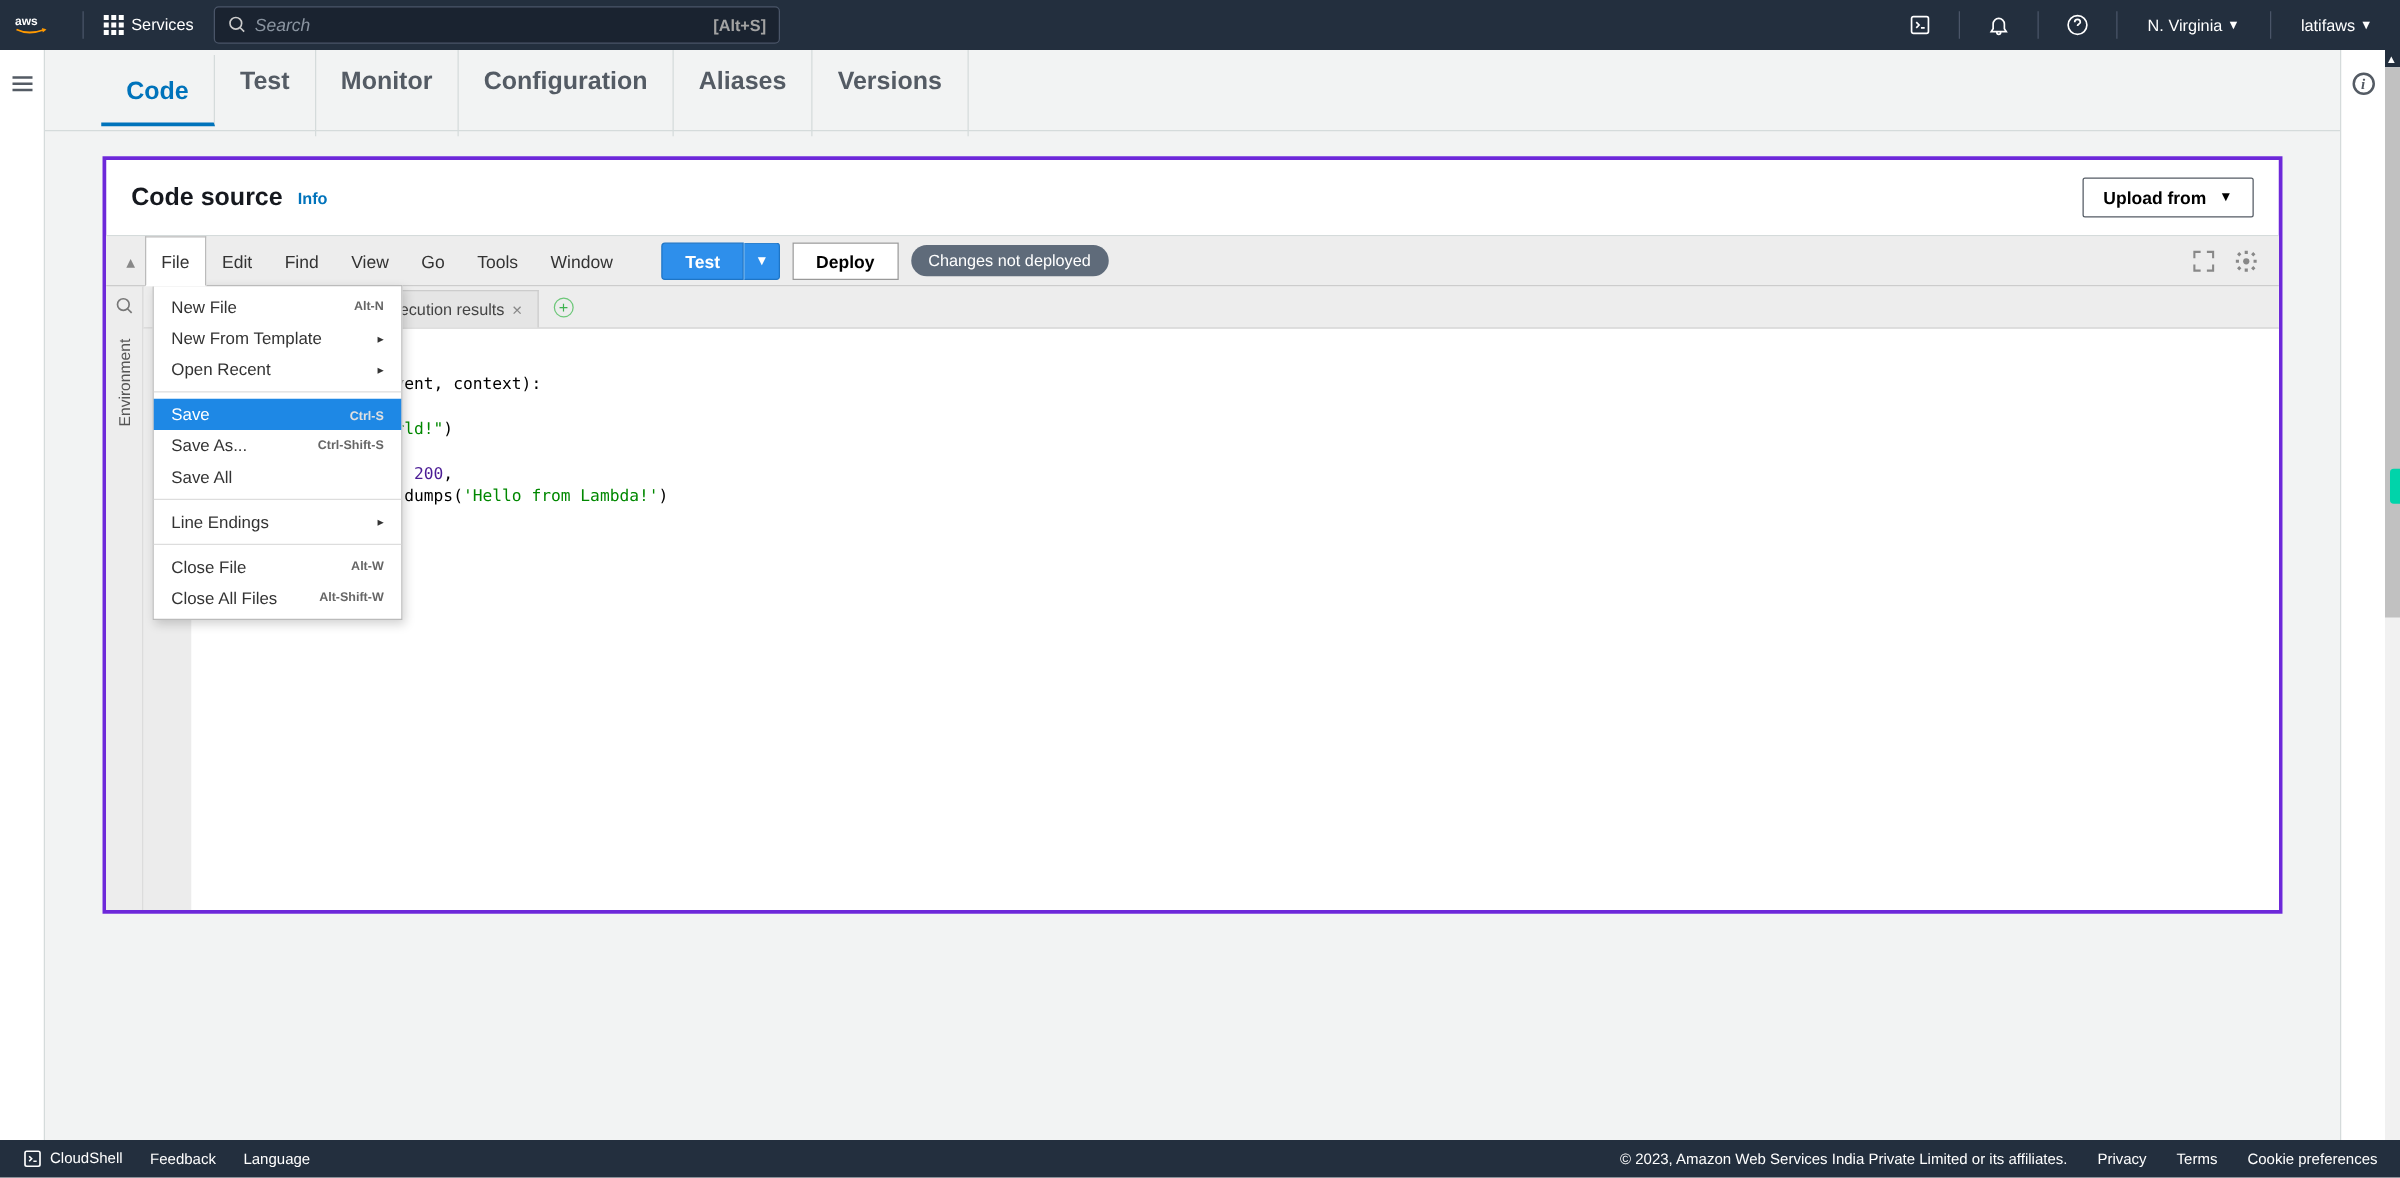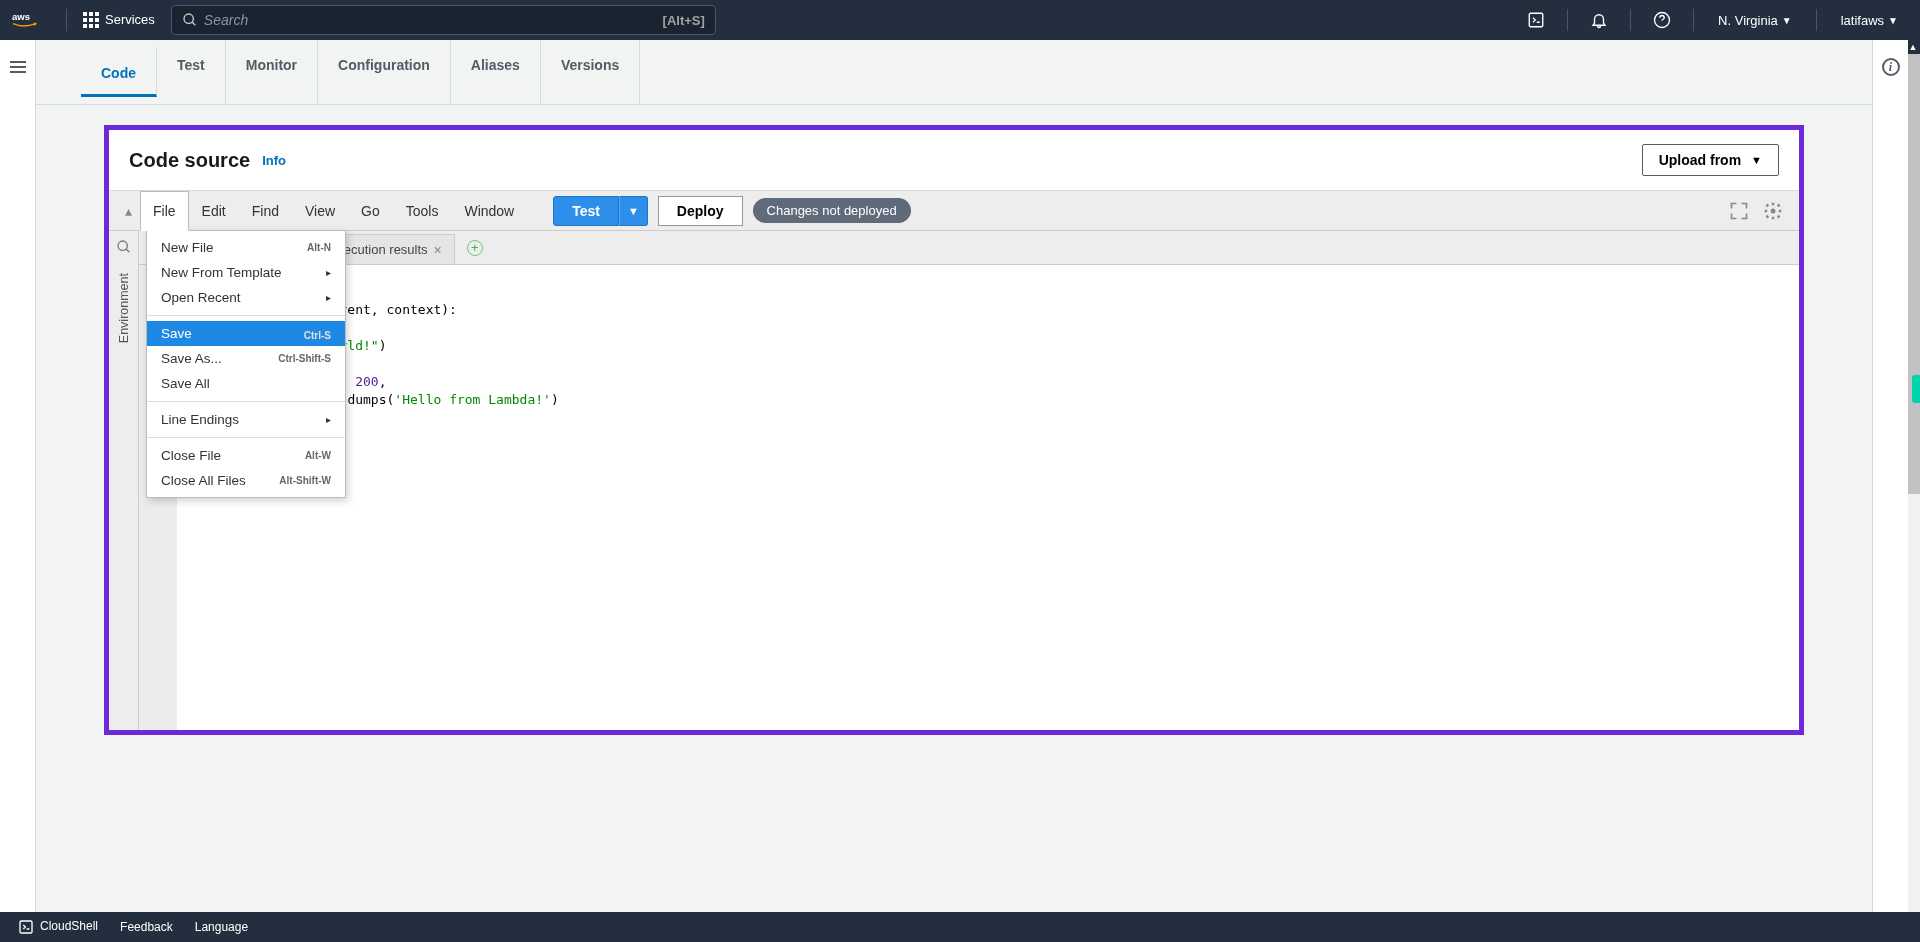--- a/index.html
+++ b/index.html
@@ -6,21 +6,21 @@
     body { font-family: "Amazon Ember", "Helvetica Neue", Arial, sans-serif; font-size: 14px; background: #fff; overflow: hidden; }
     
     
     .top-header { background: #232f3e; height: 40px; display: flex; align-items: center; color: #fff; padding: 0 12px; }
     .aws-logo { color: #fff; font-weight: bold; font-size: 16px; margin-right: 10px; display: flex; align-items: center; }
     .aws-logo svg { width: 36px; height: 22px; }
     .header-divider { width: 1px; height: 22px; background: #4a5568; margin: 0 8px; }
     .services-btn { display: flex; align-items: flex-start; gap: 6px; font-size: 13px; padding: 0 8px; cursor: pointer; }
     .apps-icon { display: grid; grid-template-columns: repeat(3, 4px); gap: 2px; }
     .apps-icon span { width: 4px; height: 4px; background: #fff; }
-    .search-box { background: #1a2330; border: 1px solid #4a5568; border-radius: 4px; height: 30px; width: 545px; display: flex; align-items: center; padding: 0 10px; margin-left: 8px; }
+    .search-box { background: #1a2330; border: 1px solid #4a5568; border-radius: 4px; height: 30px; width: 453px; display: flex; align-items: center; padding: 0 10px; margin-left: 8px; }
     .search-box input { background: transparent; border: none; color: #fff; flex: 1; outline: none; font-style: italic; font-size: 14px; }
     .search-box input::placeholder { color: #8a94a0; }
     .search-shortcut { color: #a3a3a3; font-size: 13px; font-weight: bold; }
     .header-right { margin-left: auto; display: flex; align-items: center; gap: 6px; }
     .header-icon-btn { padding: 6px 8px; cursor: pointer; display: flex; align-items: center; }
     .header-icon-btn svg { width: 18px; height: 18px; stroke: #fff; fill: none; stroke-width: 1.8; }
     .region-btn, .user-btn { font-size: 13px; display: flex; align-items: center; gap: 4px; padding: 0 10px; cursor: pointer; }
     .dropdown-caret { font-size: 10px; }
     
     
@@ -37,25 +37,25 @@
     .scroll-track { position: absolute; right: 0; top: 54px; bottom: 30px; width: 12px; background: #f1f1f1; }
     .scroll-thumb { position: absolute; right: 0; top: 54px; width: 12px; height: 440px; background: #c1c1c1; }
     
     .scroll-marker { position: absolute; right: 0; top: 375px; width: 8px; height: 28px; background: #00d4aa; border-radius: 3px 0 0 3px; }
     
     
     .main-area { position: absolute; left: 36px; right: 48px; top: 40px; bottom: 30px; background: #f2f3f3; overflow: hidden; }
     
     
     .lambda-tabs { display: flex; align-items: center; border-bottom: 1px solid #d5dbdb; padding: 0 45px; background: #f2f3f3; height: 65px; }
-    .lambda-tab { padding: 18px 20px 32px 20px; color: #545b64; font-weight: 600; font-size: 14px; cursor: pointer; border-right: 1px solid #d5dbdb; }
+    .lambda-tab { padding: 18px 20px 32px 20px; color: #545b64; font-weight: 600; font-size: 20px; cursor: pointer; border-right: 1px solid #d5dbdb; }
     .lambda-tab.active { color: #0073bb; border-bottom: 3px solid #0073bb; padding-bottom: 13px; }
     
     
-    .card { background: #fff; margin: 20px 68px; border: 5px solid #6d28d9; }
+    .card { background: #fff; margin: 20px 46px; border: 3px solid #6d28d9; }
     .card-header { display: flex; align-items: center; justify-content: space-between; padding: 14px 20px; }
     .card-title-wrap { display: flex; align-items: center; gap: 12px; }
     .card-title { font-size: 20px; font-weight: 700; color: #16191f; }
     .info-link { color: #0073bb; font-size: 13px; font-weight: 600; }
     .upload-btn { border: 1px solid #545b64; background: #fff; padding: 7px 16px; border-radius: 2px; font-size: 14px; font-weight: 600; display: flex; gap: 10px; align-items: center; cursor: pointer; }
     
     
     .ide-container { border-top: 1px solid #d5dbdb; background: #ededed; height: 540px; position: relative; }
     .ide-toolbar { background: #ededed; border-bottom: 1px solid #ccc; height: 40px; display: flex; align-items: center; padding: 0 8px; gap: 0; position: relative; }
     .toolbar-collapse { padding: 6px 8px; color: #888; cursor: pointer; }
@@ -344,13 +344,19 @@
         </svg>
       <span>CloudShell</span>
     </div>
     <div class="footer-item">
         <span>Feedback</span>
       </div>
     <div class="footer-item">
         <span>Language</span>
       </div>
   </div>
+  <div class="footer-right">
+    <span>© 2023, Amazon Web Services India Private Limited or its affiliates.</span>
+    <span class="footer-link">Privacy</span>
+    <span class="footer-link">Terms</span>
+    <span class="footer-link">Cookie preferences</span>
+  </div>
 </div>
 
 </body></html>

